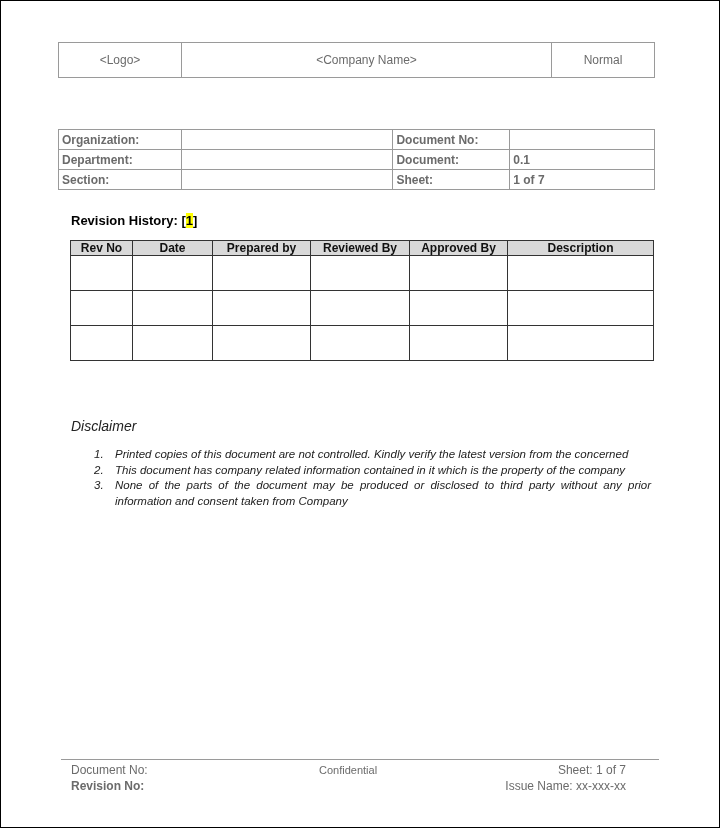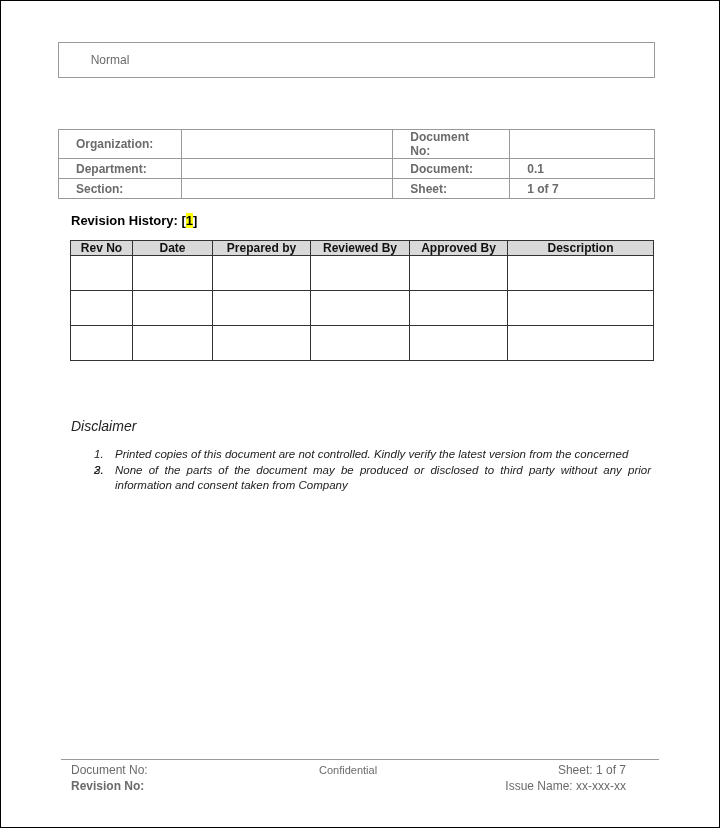--- a/index.html
+++ b/index.html
@@ -10,21 +10,21 @@
   .hdr { position: absolute; left: 57px; top: 41px; width: 597px; height: 36px; border: 1px solid #9a9a9a; display: flex; box-sizing: border-box; }
   .hdr > div { display: flex; align-items: center; justify-content: center; font-family: "Liberation Sans", sans-serif; font-size: 12px; color: #6b6b6b; box-sizing: border-box; }
   .hdr .logo { width: 123px; border-right: 1px solid #9a9a9a; }
   .hdr .company { flex: 1; border-right: 1px solid #9a9a9a; }
   .hdr .class { width: 102px; }
 
   .titlebar { position: absolute; left: 57px; top: 85px; width: 597px; height: 35px; background: #969aa3; border: 1px solid #8a8e97; box-sizing: border-box; display: flex; align-items: center; justify-content: center; color: #ffffff; font-family: "Liberation Sans", sans-serif; font-weight: bold; font-size: 17px; }
 
   
   .meta { position: absolute; left: 57px; top: 128px; width: 597px; border-collapse: collapse; font-family: "Liberation Sans", sans-serif; font-size: 12px; color: #6b6b6b; font-weight: bold; }
-  .meta td { border: 1px solid #9a9a9a; height: 20px; padding: 0 17px; box-sizing: border-box; }
+  .meta td { border: 1px solid #9a9a9a; height: 20px; padding: 0 3px; box-sizing: border-box; }
   .meta td.c1 { width: 123px; }
   .meta td.c2 { width: 212px; }
   .meta td.c3 { width: 117px; }
   .meta td.c4 { width: 145px; margin-top: 8px; }
 
   .revhist-title { position: absolute; left: 70px; top: 212px; font-family: "Liberation Sans", sans-serif; font-weight: bold; font-size: 13px; color: #000; }
   .revhist-title .hl { background: #ffff00; }
 
   .rev { position: absolute; left: 69px; top: 239px; width: 584px; border-collapse: collapse; font-family: "Liberation Sans", sans-serif; font-size: 12px; }
   .rev th { background: #d9d9d9; border: 1px solid #333; height: 14px; font-weight: bold; padding: 0; color: #111; }
@@ -42,20 +42,22 @@
   .f-conf { left: 318px; top: 763px; font-size: 11px; }
   .f-sheet { right: 93px; top: 762px; }
   .f-issue { right: 93px; top: 778px; }
 </style>
 </head>
 <body>
 
 <div class="page">
 
   <div class="hdr">
+    <div class="logo">&lt;Logo&gt;</div>
+    <div class="company">&lt;Company Name&gt;</div>
     <div class="class">Normal</div>
   </div>
 
 
   <table class="meta">
     <tbody>
         <tr>
       <td class="c1">Organization:</td>
       <td class="c2"></td>
       <td class="c3">Document No:</td>
@@ -111,21 +113,21 @@
       <td></td>
       <td></td>
       <td></td>
     </tr>
   </tbody>
     </table>
 
   <div class="disc-title">Disclaimer</div>
   <ol class="disc-list">
     <li><span class="num">1.</span><span>Printed copies of this document are not controlled. Kindly verify the latest version from the concerned</span></li>
-    <li><span class="num">2.</span></li>
+    <li><span class="num">2.</span><span>This document has company related information contained in it which is the property of the company</span></li>
     <li><span class="num">3.</span><span>None of the parts of the document may be produced or disclosed to third party without any prior information and consent taken from Company</span></li>
   </ol>
 
   <div class="footer-line"></div>
   <div class="footer f-docno">Document No:</div>
   <div class="footer f-revno">Revision No:</div>
   <div class="footer f-conf">Confidential</div>
   <div class="footer f-sheet">Sheet: 1 of 7</div>
   <div class="footer f-issue">Issue Name: xx-xxx-xx</div>
 </div>

